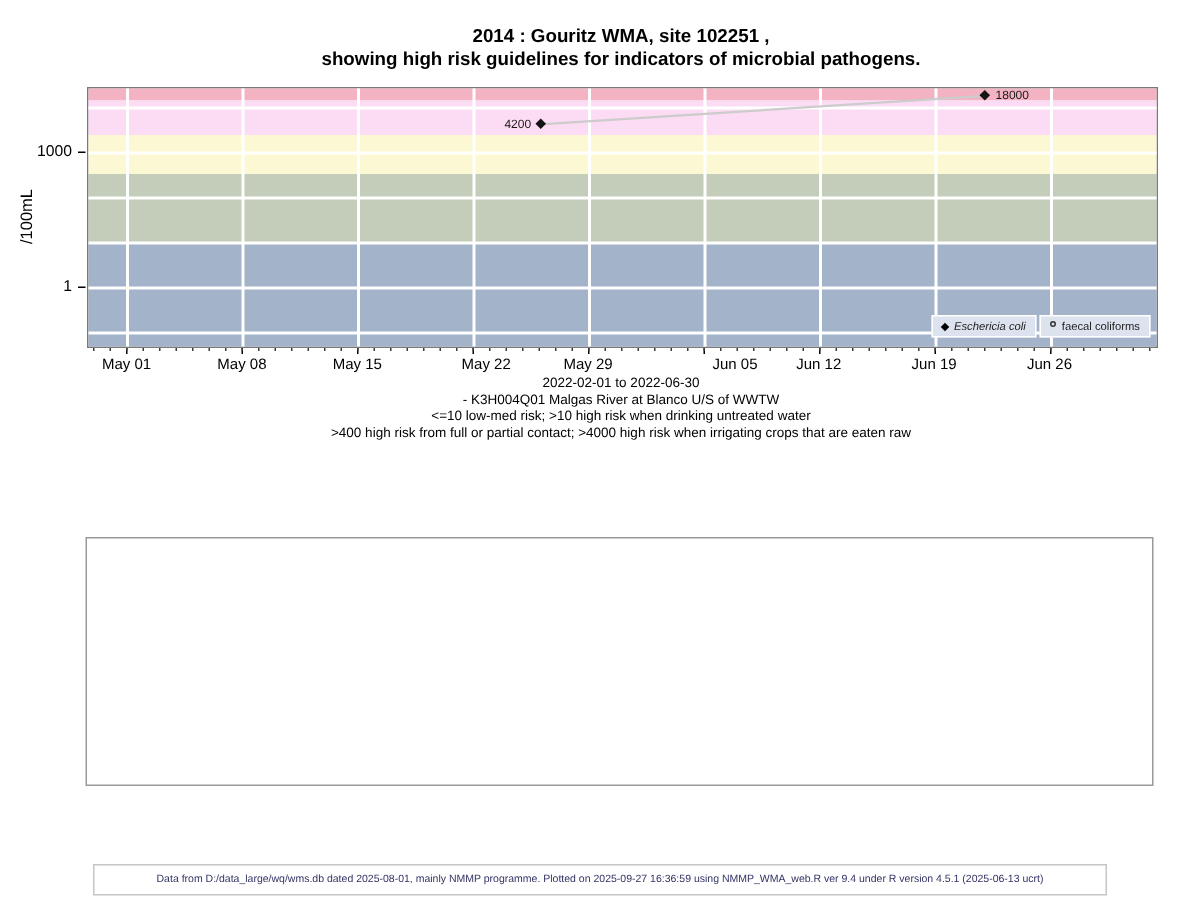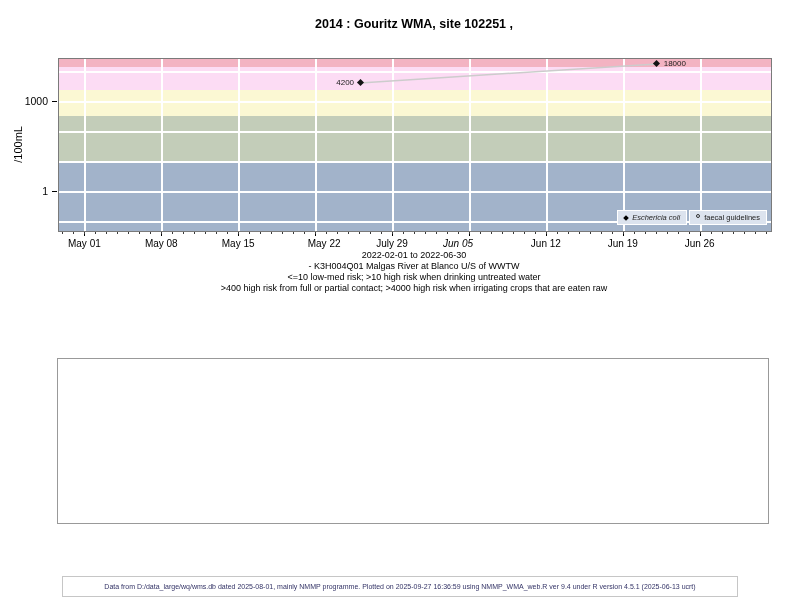--- a/index.html
+++ b/index.html
@@ -47,35 +47,36 @@
           display:flex;align-items:center;justify-content:center;}
   #footer-text{font-size:7px;color:#333366;white-space:nowrap;}
 </style>
 </head>
 <body>
 
 <div id="page">
 
   <div id="title">
     <div>2014 : Gouritz WMA, site 102251 ,</div>
+    <div>showing high risk guidelines for indicators of microbial pathogens.</div>
   </div>
 
   <div id="ylabel">
     <span>/100mL</span>
   </div>
 
   <div id="plot">
     <div id="legend">
       <div class="legend-item">
         <span class="sym-diamond"></span>
         <span class="leg-italic">Eschericia coli</span>
       </div>
       <div class="legend-item">
         <span class="sym-circle"></span>
-        <span>faecal guidelines</span>
+        <span>faecal coliforms</span>
       </div>
     </div>
   <div class="band" style="top: 0px; height: 8.2993px; background: rgb(243, 179, 194);"></div>
       <div class="band" style="top: 8.2993px; height: 22.7028px; background: rgb(252, 220, 244);"></div>
       <div class="band" style="top: 31.0021px; height: 25.6797px; background: rgb(251, 248, 211);"></div>
       <div class="band" style="top: 56.6818px; height: 46.1573px; background: rgb(195, 205, 185);"></div>
       <div class="band" style="top: 102.839px; height: 69.1608px; background: rgb(162, 179, 202);"></div>
       <div class="gridline-h" style="top: 161.979px; background: rgb(255, 255, 255);"></div>
       <div class="gridline-h" style="top: 131.909px; background: rgb(255, 255, 255);"></div>
       <div class="gridline-h" style="top: 101.839px; background: rgb(255, 255, 255);"></div>
@@ -115,23 +116,23 @@
 
 <div class="tick-x-major" style="left: 84.3704px; top: 232px;"></div>
     <div class="x-label" style="left: 84.3704px; top: 238px;">May 01</div>
     <div class="tick-x-major" style="left: 161.284px; top: 232px;"></div>
     <div class="x-label" style="left: 161.284px; top: 238px;">May 08</div>
     <div class="tick-x-major" style="left: 238.198px; top: 232px;"></div>
     <div class="x-label" style="left: 238.198px; top: 238px;">May 15</div>
     <div class="tick-x-major" style="left: 315.111px; top: 232px;"></div>
     <div class="x-label" style="left: 315.111px; top: 238px; padding-left: 18px;">May 22</div>
     <div class="tick-x-major" style="left: 392.025px; top: 232px;"></div>
-    <div class="x-label" style="left: 392.025px; top: 238px;">July 29</div>
+    <div class="x-label" style="left: 392.025px; top: 238px;">May 29</div>
     <div class="tick-x-major" style="left: 468.938px; top: 232px;"></div>
-    <div class="x-label" style="left: 458px; top: 238px; font-style: italic;">Jun 05</div>
+    <div class="x-label" style="left: 490px; top: 238px;">Jun 05</div>
     <div class="tick-x-major" style="left: 545.852px; top: 232px;"></div>
     <div class="x-label" style="left: 545.852px; top: 238px;">Jun 12</div>
     <div class="tick-x-major" style="left: 622.765px; top: 232px;"></div>
     <div class="x-label" style="left: 622.765px; top: 238px;">Jun 19</div>
     <div class="tick-x-major" style="left: 699.679px; top: 232px;"></div>
     <div class="x-label" style="left: 699.679px; top: 238px;">Jun 26</div>
     <div class="tick-x-minor" style="left: 62.3951px; top: 232px;"></div>
     <div class="tick-x-minor" style="left: 73.3827px; top: 232px;"></div>
     <div class="tick-x-minor" style="left: 84.3704px; top: 232px;"></div>
     <div class="tick-x-minor" style="left: 95.358px; top: 232px;"></div>

